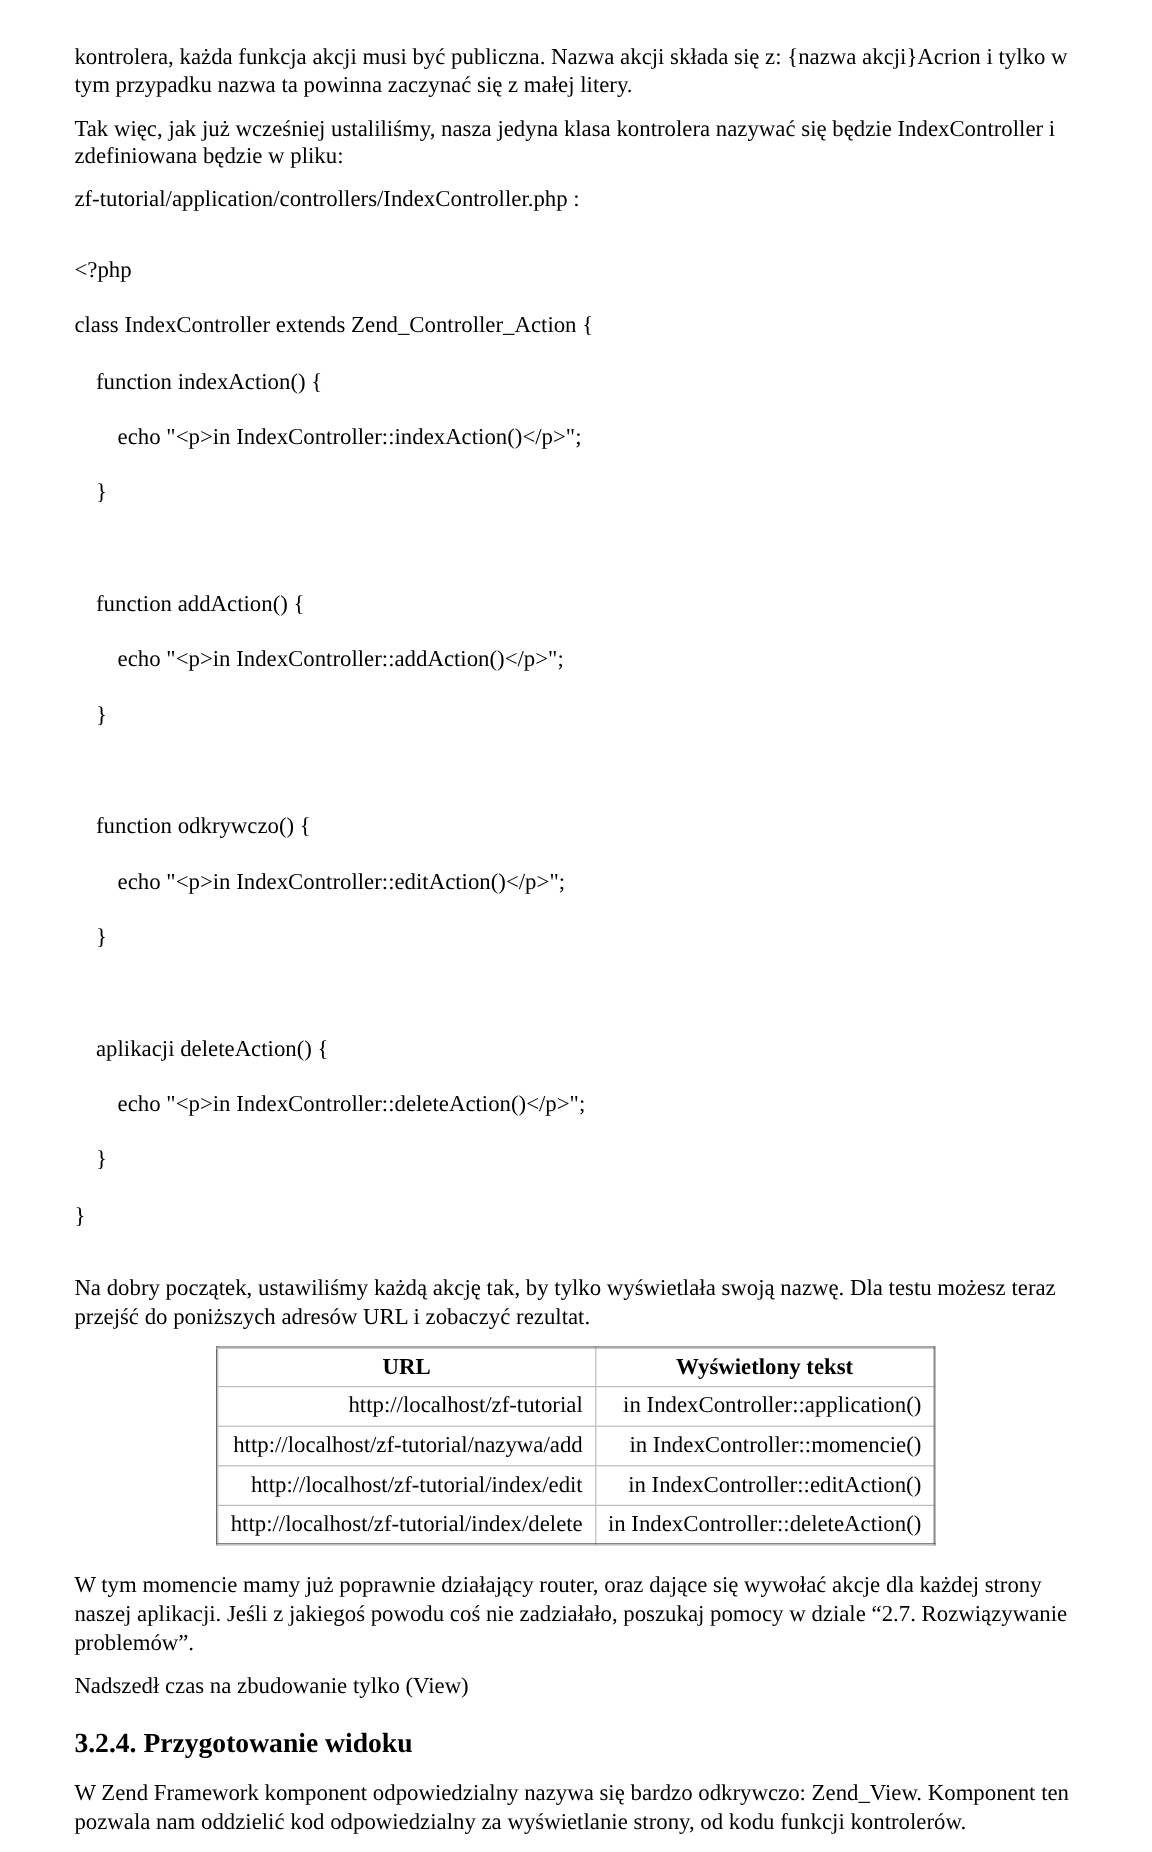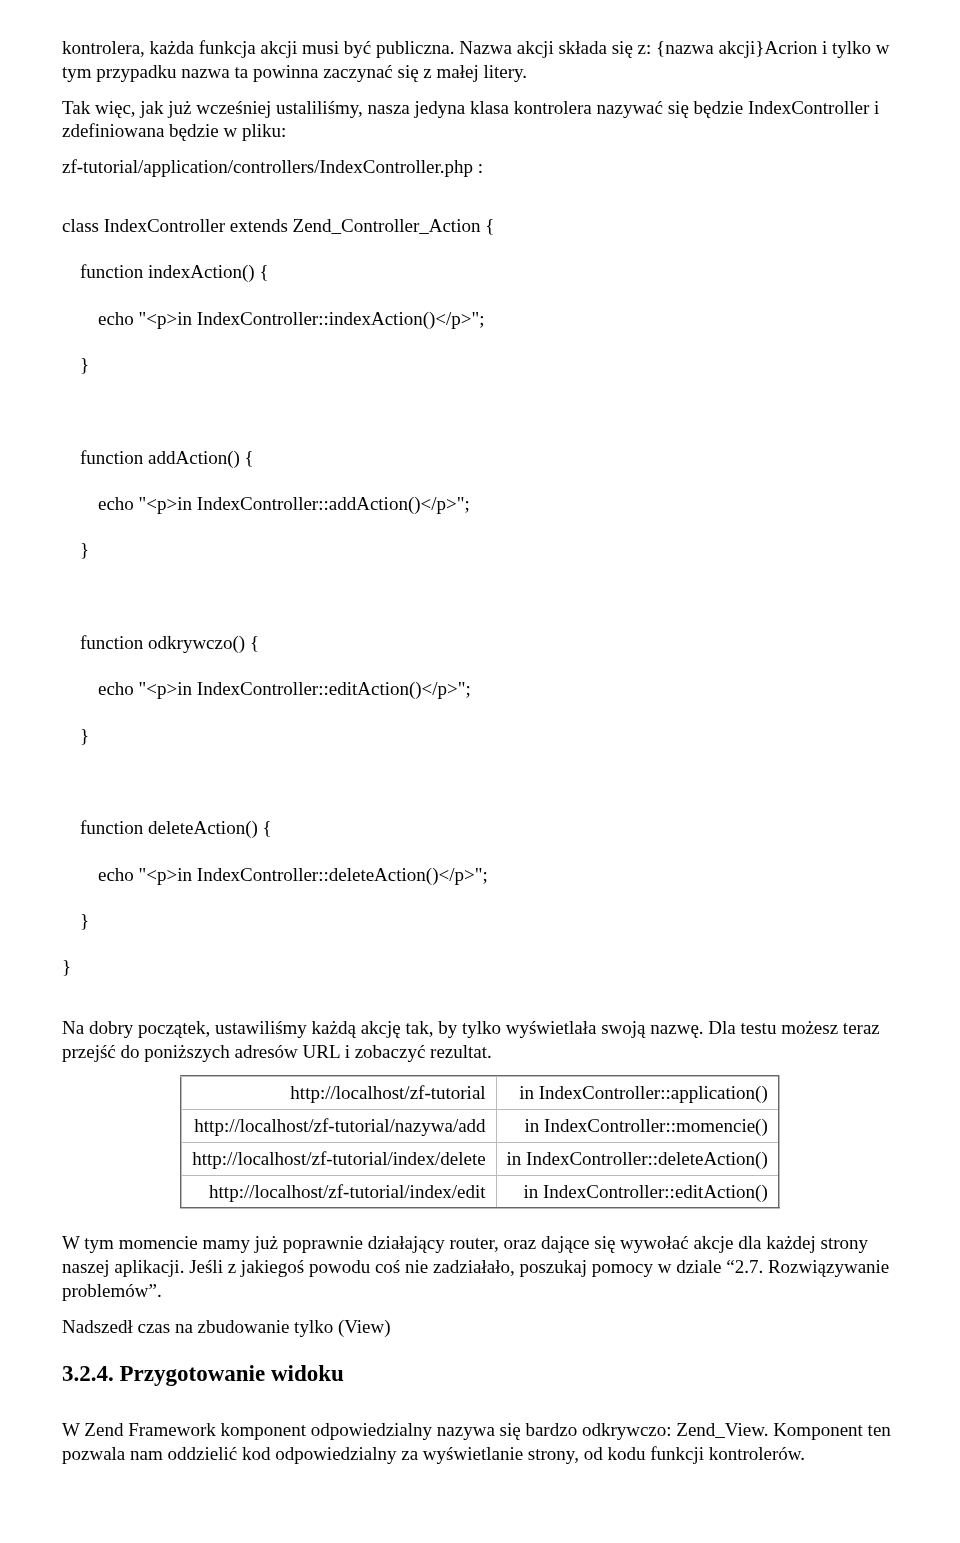--- a/index.html
+++ b/index.html
@@ -37,71 +37,76 @@
     text-align: right;
     vertical-align: top;
   }
   table.url-table th {
     font-weight: bold;
     text-align: center;
   }
   h3.section {
     font-size: 23px;
     font-weight: bold;
-    margin: 22px 0 29px 0;
+    margin: 22px 0 15px 0;
   }
 </style>
 </head>
 <body>
 
 <p>kontrolera, każda funkcja akcji musi być publiczna. Nazwa akcji składa się z: {nazwa akcji}Acrion i tylko w tym przypadku nazwa ta powinna zaczynać się z małej litery.</p>
 
 <p>Tak więc, jak już wcześniej ustaliliśmy, nasza jedyna klasa kontrolera nazywać się będzie IndexController i zdefiniowana będzie w pliku:</p>
 
 <p class="bold">zf-tutorial/application/controllers/IndexController.php :</p>
 
 <div class="code-block">
+<div>&lt;?php</div>
 <div>class IndexController extends Zend_Controller_Action {</div>
 <div class="indent1">function indexAction() {</div>
 <div class="indent2">echo "&lt;p&gt;in IndexController::indexAction()&lt;/p&gt;";</div>
 <div class="indent1">}</div>
 <div>&nbsp;</div>
 <div class="indent1">function addAction() {</div>
 <div class="indent2">echo "&lt;p&gt;in IndexController::addAction()&lt;/p&gt;";</div>
 <div class="indent1">}</div>
 <div>&nbsp;</div>
 <div class="indent1">function odkrywczo() {</div>
 <div class="indent2">echo "&lt;p&gt;in IndexController::editAction()&lt;/p&gt;";</div>
 <div class="indent1">}</div>
 <div>&nbsp;</div>
-<div class="indent1">function deleteAction() {</div>
+<div class="indent1">aplikacji deleteAction() {</div>
 <div class="indent2">echo "&lt;p&gt;in IndexController::deleteAction()&lt;/p&gt;";</div>
 <div class="indent1">}</div>
 <div>}</div>
 </div>
 
 <p>Na dobry początek, ustawiliśmy każdą akcję tak, by tylko wyświetlała swoją nazwę. Dla testu możesz teraz przejść do poniższych adresów URL i zobaczyć rezultat.</p>
 
 <table class="url-table">
   <tbody>
+      <tr>
+    <th>URL</th>
+    <th>Wyświetlony tekst</th>
+  </tr>
   <tr>
     <td>http://localhost/zf-tutorial</td>
     <td>in IndexController::application()</td>
   </tr>
   <tr>
     <td>http://localhost/zf-tutorial/nazywa/add</td>
     <td>in IndexController::momencie()</td>
   </tr>
   <tr>
+    <td>http://localhost/zf-tutorial/index/edit</td>
+    <td>in IndexController::editAction()</td>
+  </tr>
+  <tr>
     <td>http://localhost/zf-tutorial/index/delete</td>
     <td>in IndexController::deleteAction()</td>
-  </tr>
-  <tr>
-    <td>http://localhost/zf-tutorial/index/edit</td>
-    <td>in IndexController::editAction()</td>
   </tr>
 </tbody>
   </table>
 
 <p>W tym momencie mamy już poprawnie działający router, oraz dające się wywołać akcje dla każdej strony naszej aplikacji. Jeśli z jakiegoś powodu coś nie zadziałało, poszukaj pomocy w dziale “2.7. Rozwiązywanie problemów”.</p>
 
 <p>Nadszedł czas na zbudowanie tylko (View)</p>
 
 <h3 class="section">3.2.4. Przygotowanie widoku</h3>
 

